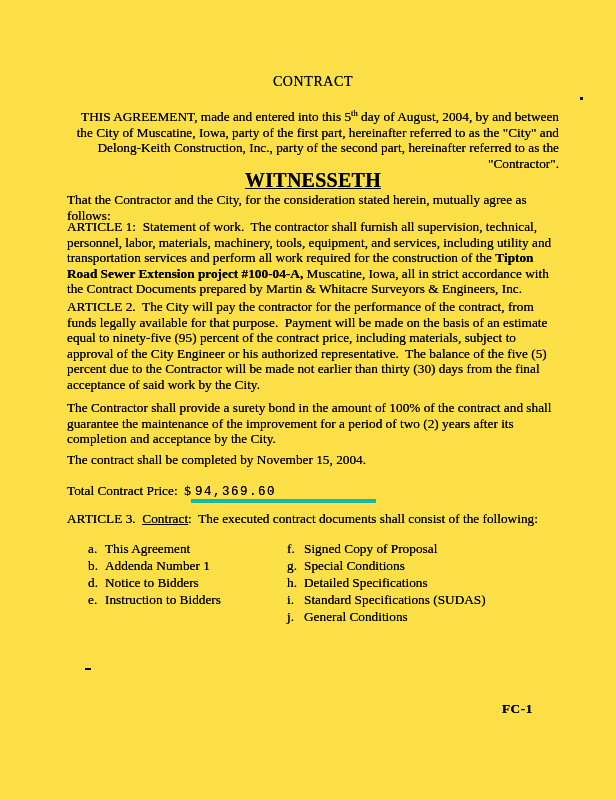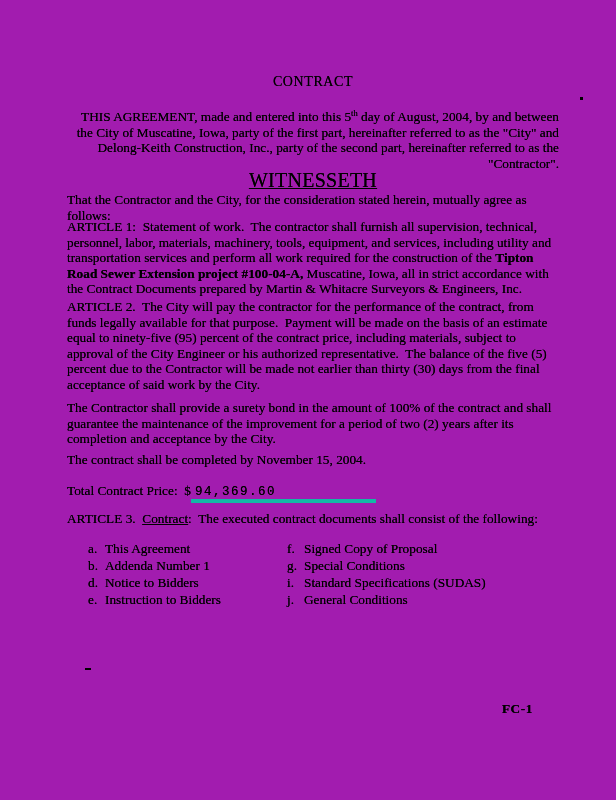--- a/index.html
+++ b/index.html
@@ -4,21 +4,21 @@
 <style>
   html, body {
     margin: 0;
     padding: 0;
     background: #ffffff;
   }
   .page {
     position: relative;
     width: 616px;
     height: 800px;
-    background: #a21caf;
+    background: #fde047;
     color: #000000;
     font-family: "Liberation Serif", "DejaVu Serif", serif;
     font-size: 13.3px;
     line-height: 15.5px;
     text-shadow: 0 0 0.45px rgba(0,0,0,0.85);
     overflow: hidden;
   }
   .block {
     position: absolute;
     left: 67px;
@@ -27,21 +27,21 @@
     white-space: pre-wrap;
   }
   .center { text-align: center; }
   .title {
     top: 74px;
     font-size: 14px;
     letter-spacing: 0.6px;
     font-weight: 500;
   }
   .p-agreement   { top: 109px; text-align: right; }
-  .h-witnesseth  { top: 173px; text-decoration: underline; font-weight: 400; letter-spacing: 0.3px; }
+  .h-witnesseth  { top: 173px; text-decoration: underline; font-weight: 700; letter-spacing: 0.3px; }
   .p-consider    { top: 192px; }
   .p-article1    { top: 219px; }
   .p-article2    { top: 299px; }
   .p-surety      { top: 400px; }
   .p-completion  { top: 452px; }
   .p-price       { top: 483px; }
   .p-article3    { top: 511px; }
   .bold { font-weight: bold; }
   .und  { text-decoration: underline; }
   sup {
@@ -111,20 +111,21 @@
   <div class="doc-list">
     <div class="doc-col doc-col-left">
       <div class="li-row"><span class="li-letter">a.</span><span>This Agreement</span></div>
       <div class="li-row"><span class="li-letter">b.</span><span>Addenda Number 1</span></div>
       <div class="li-row"><span class="li-letter">d.</span><span>Notice to Bidders</span></div>
       <div class="li-row"><span class="li-letter">e.</span><span>Instruction to Bidders</span></div>
     </div>
     <div class="doc-col doc-col-right">
       <div class="li-row"><span class="li-letter">f.</span><span>Signed Copy of Proposal</span></div>
       <div class="li-row"><span class="li-letter">g.</span><span>Special Conditions</span></div>
+      <div class="li-row"><span class="li-letter">h.</span><span>Detailed Specifications</span></div>
       <div class="li-row"><span class="li-letter">i.</span><span>Standard Specifications (SUDAS)</span></div>
       <div class="li-row"><span class="li-letter">j.</span><span>General Conditions</span></div>
     </div>
   </div>
 
   <div class="footer">FC-1</div>
 
   <div class="speck speck-1"></div>
   <div class="speck speck-2"></div>
 

